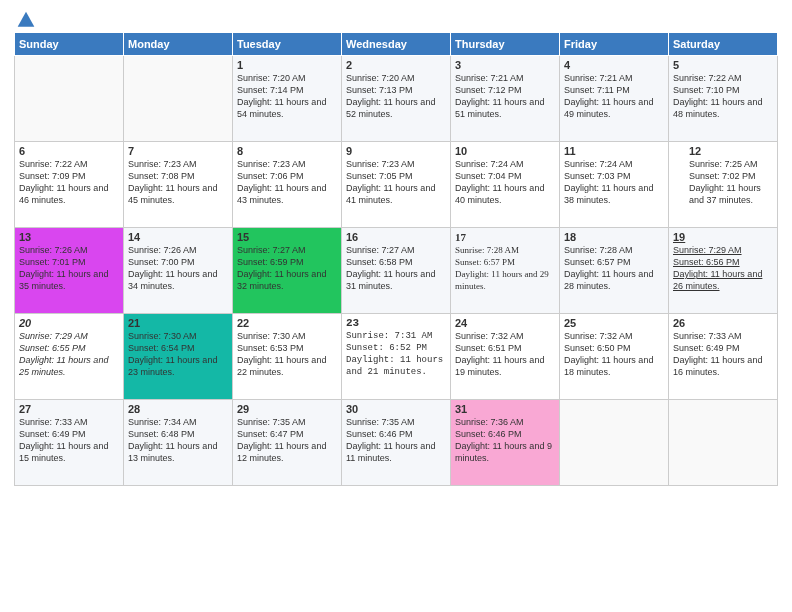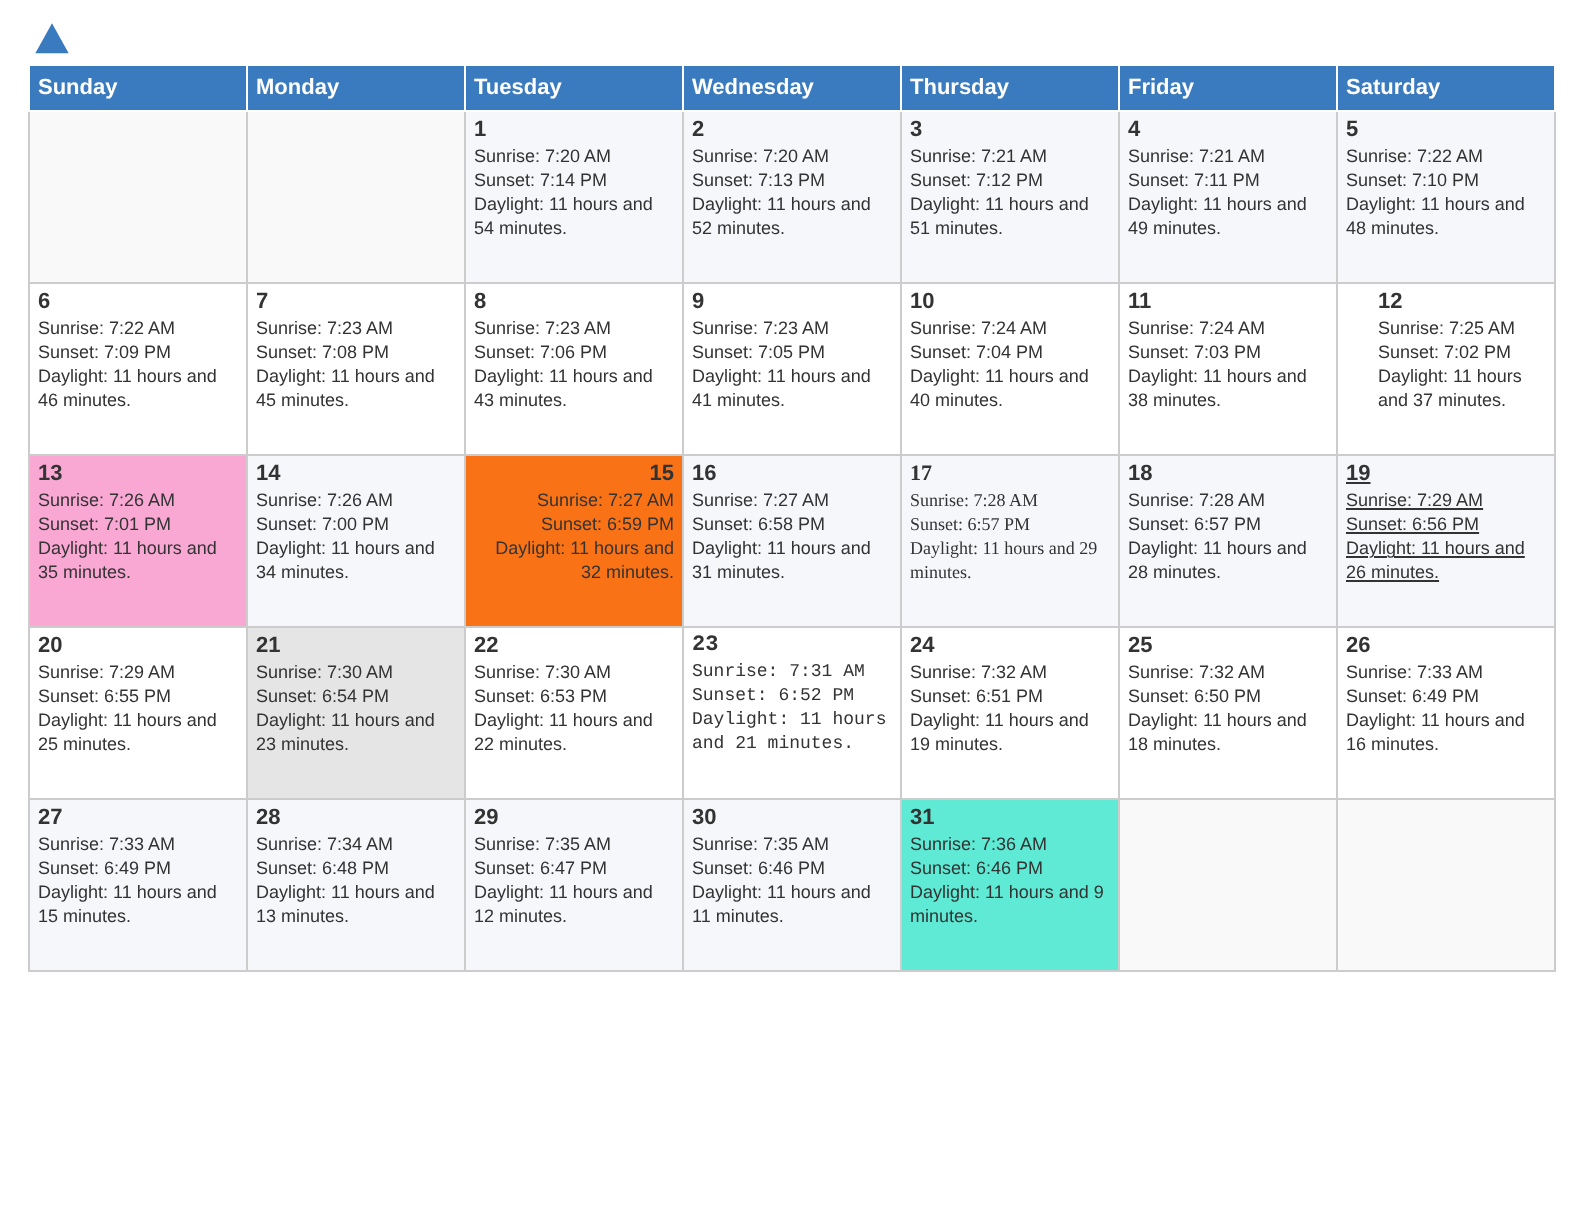--- a/index.html
+++ b/index.html
@@ -206,33 +206,33 @@
 Daylight: 11 hours and 38 minutes.</div>
           </td>
           <td style="background: rgb(255, 255, 255); padding-left: 20px;">
             <span class="day-num">12</span>
             <div class="cell-text" style="white-space: pre-line;">Sunrise: 7:25 AM
 Sunset: 7:02 PM
 Daylight: 11 hours and 37 minutes.</div>
           </td>
         </tr>
         <tr>
-          <td style="background: #f9a8d4;">
+          <td style="background: #d946ef;">
             <span class="day-num">13</span>
             <div class="cell-text" style="white-space: pre-line;">Sunrise: 7:26 AM
 Sunset: 7:01 PM
 Daylight: 11 hours and 35 minutes.</div>
           </td>
           <td style="background: rgb(245, 247, 250);">
             <span class="day-num">14</span>
             <div class="cell-text" style="white-space: pre-line;">Sunrise: 7:26 AM
 Sunset: 7:00 PM
 Daylight: 11 hours and 34 minutes.</div>
           </td>
-          <td style="background: #f97316; text-align: right;">
+          <td style="background: #22c55e;">
             <span class="day-num">15</span>
             <div class="cell-text" style="white-space: pre-line;">Sunrise: 7:27 AM
 Sunset: 6:59 PM
 Daylight: 11 hours and 32 minutes.</div>
           </td>
           <td style="background: rgb(245, 247, 250);">
             <span class="day-num">16</span>
             <div class="cell-text" style="white-space: pre-line;">Sunrise: 7:27 AM
 Sunset: 6:58 PM
 Daylight: 11 hours and 31 minutes.</div>
@@ -250,27 +250,27 @@
 Daylight: 11 hours and 28 minutes.</div>
           </td>
           <td style="background: rgb(245, 247, 250); text-decoration: underline;">
             <span class="day-num">19</span>
             <div class="cell-text" style="white-space: pre-line;">Sunrise: 7:29 AM
 Sunset: 6:56 PM
 Daylight: 11 hours and 26 minutes.</div>
           </td>
         </tr>
         <tr>
-          <td style="background: rgb(255, 255, 255);">
+          <td style="background: rgb(255, 255, 255); font-style: italic;">
             <span class="day-num">20</span>
             <div class="cell-text" style="white-space: pre-line;">Sunrise: 7:29 AM
 Sunset: 6:55 PM
 Daylight: 11 hours and 25 minutes.</div>
           </td>
-          <td style="background: #e5e5e5;">
+          <td style="background: #14b8a6;">
             <span class="day-num">21</span>
             <div class="cell-text" style="white-space: pre-line;">Sunrise: 7:30 AM
 Sunset: 6:54 PM
 Daylight: 11 hours and 23 minutes.</div>
           </td>
           <td style="background: rgb(255, 255, 255);">
             <span class="day-num">22</span>
             <div class="cell-text" style="white-space: pre-line;">Sunrise: 7:30 AM
 Sunset: 6:53 PM
 Daylight: 11 hours and 22 minutes.</div>
@@ -318,21 +318,21 @@
             <div class="cell-text" style="white-space: pre-line;">Sunrise: 7:35 AM
 Sunset: 6:47 PM
 Daylight: 11 hours and 12 minutes.</div>
           </td>
           <td style="background: rgb(245, 247, 250);">
             <span class="day-num">30</span>
             <div class="cell-text" style="white-space: pre-line;">Sunrise: 7:35 AM
 Sunset: 6:46 PM
 Daylight: 11 hours and 11 minutes.</div>
           </td>
-          <td style="background: #5eead4;">
+          <td style="background: #f9a8d4;">
             <span class="day-num">31</span>
             <div class="cell-text" style="white-space: pre-line;">Sunrise: 7:36 AM
 Sunset: 6:46 PM
 Daylight: 11 hours and 9 minutes.</div>
           </td>
           <td class="empty-cell"></td>
           <td class="empty-cell"></td>
         </tr>
       </tbody>
   </table>

